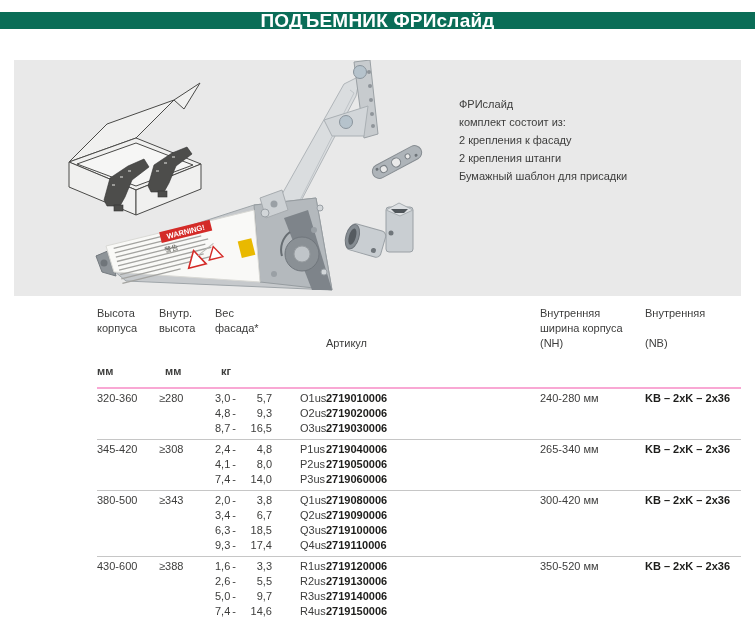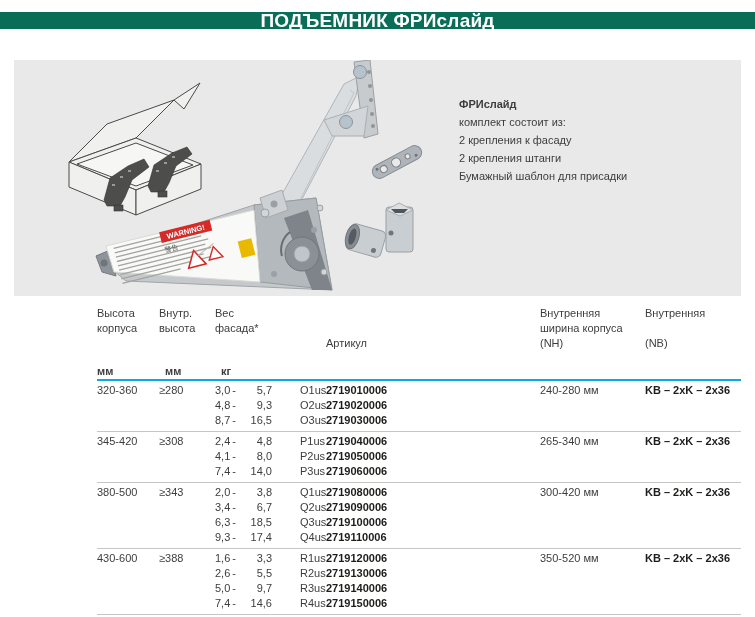--- a/index.html
+++ b/index.html
@@ -13,26 +13,26 @@
                background:var(--green,#0a6d57); display:flex; align-items:center; justify-content:center; }
   .title-bar .t { color:#fff; font-weight:700; font-size:19px; letter-spacing:.2px; }
 
   
   .photo-panel { position:absolute; left:14px; top:60px; width:727px; height:236px;
                  background:var(--panel,#e9e9e9); }
   .photo-panel svg { position:absolute; left:0; top:0; }
 
   
   .desc { position:absolute; left:445px; top:35px; width:272px; font-size:11px; line-height:18px; color:#3d3d3c; }
-  .desc .name { font-weight:700; }
+  .desc .name { font-weight:400; }
 
   
   .spec { position:absolute; left:97px; top:306px; width:644px; font-size:11px; color:#3d3d3c; }
   .grid7 { display:grid; grid-template-columns:62px 56px 85px 26px 214px 105px 1fr; }
-  .hdr { line-height:15px; padding-bottom:0; border-bottom:2px solid #0ea5e9; }
+  .hdr { line-height:15px; padding-bottom:8px; border-bottom:2px solid #f9a8d4; }
   .hdr .c div { white-space:nowrap; }
   .hdr .u { font-weight:700;margin-top:28px; }
   .hdr .ind { padding-left:6px; }
   .group { padding:2px 0 3px; border-bottom:1px solid #c6c6c6; line-height:15px; align-items:start; }
   .group .c { white-space:nowrap; }
   .wline { display:flex; }
   .wline .w1 { width:13px; text-align:right; }
   .wline .sep { width:12px; text-align:center; }
   .wline .w2 { width:32px; text-align:right; }
   .article { font-weight:700; color:#1d1d1b; }

